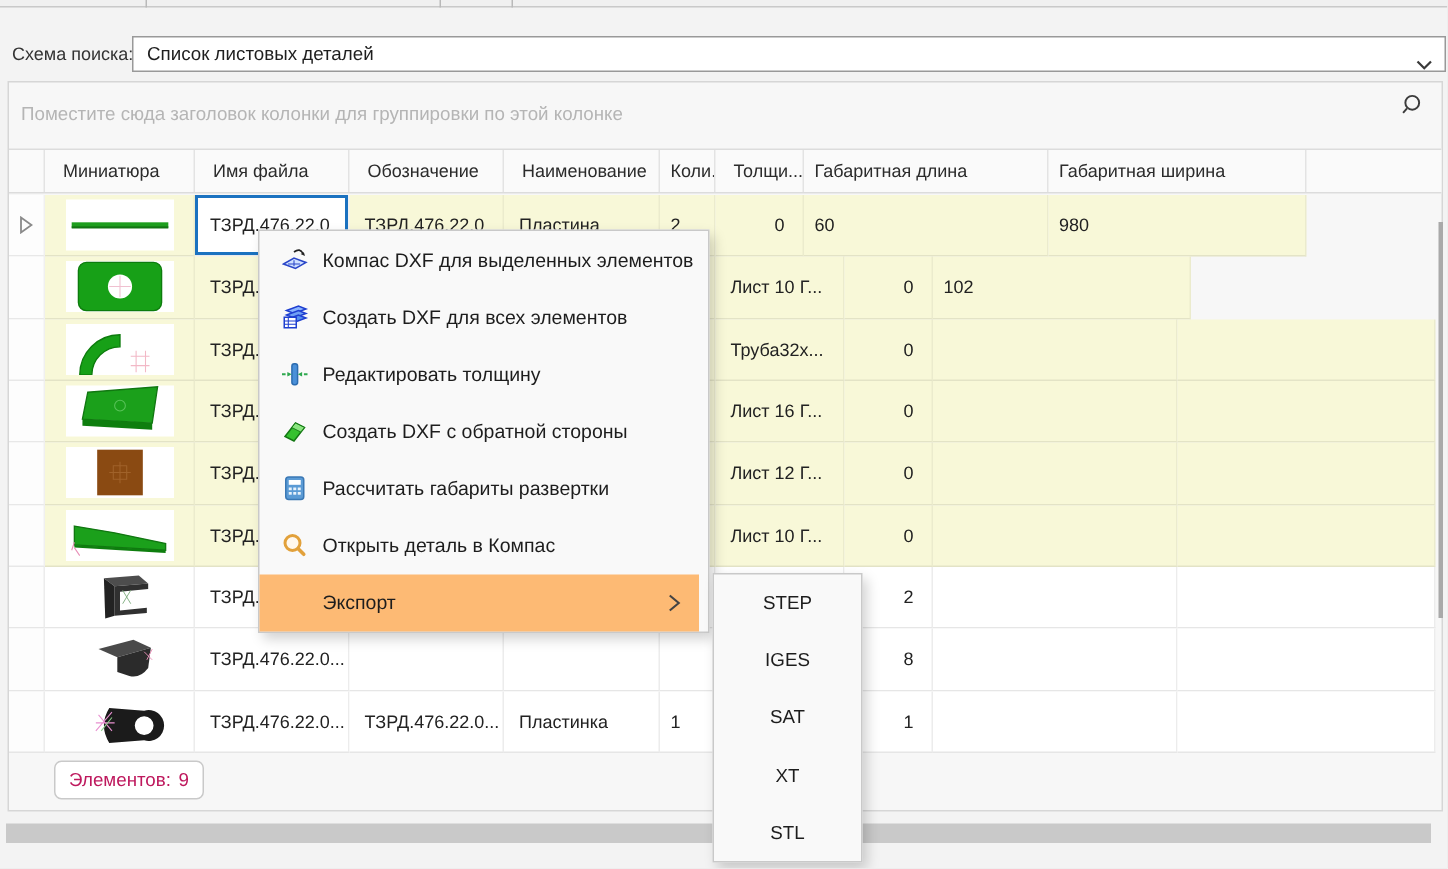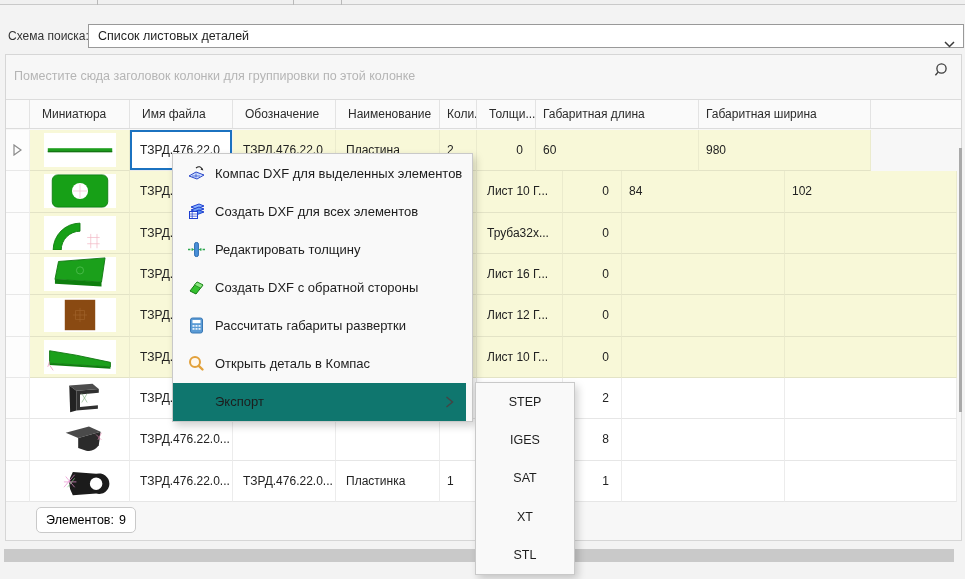--- a/index.html
+++ b/index.html
@@ -34,30 +34,30 @@
   .tcell.c-indicator{background:#fdfdfd !important;justify-content:center;}
   .tcell.c-thumb{justify-content:center;}
   .tcell.c-file,.tcell.c-designation,.tcell.c-name,.tcell.c-material{padding-left:10px;}
   .tcell.c-qty{padding-left:7px;}
   .tcell.c-thickness{justify-content:flex-end;padding-right:12px;}
   .tcell.c-length,.tcell.c-width{padding-left:7px;}
   .tcell.sel{background:#fff !important;box-shadow:inset 0 0 0 2px #1b72c0;}
   .thumb-box{width:72px;height:34px;background:#fff;display:flex;align-items:center;justify-content:center;}
   .trow.white .thumb-box{background:transparent;}
   .footer-badge{position:absolute;left:30px;top:452px;width:100px;height:26px;background:#fff;border:1px solid #c9c9c9;border-radius:5px;
-    display:flex;align-items:center;justify-content:center;gap:5px;font-size:12.5px;color:#000000;}
+    display:flex;align-items:center;justify-content:center;gap:5px;font-size:12.5px;color:#be185d;}
   
   .vthumb{position:absolute;left:959px;top:148px;width:3px;height:264px;background:#a9a9a9;z-index:3;}
   .hthumb{position:absolute;left:4px;top:549px;width:950px;height:13px;background:#c9c9c9;z-index:1;}
   
   .ctx-menu{position:absolute;left:172px;top:153px;width:301px;background:#f9f9f9;border:1px solid #c9c9c9;
     box-shadow:3px 4px 8px rgba(0,0,0,0.18);z-index:10;}
   .menu-item{height:38.1px;display:flex;align-items:center;padding-left:13px;gap:9px;font-size:13px;color:#1d1d1d;}
   .menu-item .mi-icon{width:20px;height:20px;display:flex;align-items:center;justify-content:center;flex:0 0 20px;}
-  .menu-item.hl{background:#0f766e;margin-right:6px;}
+  .menu-item.hl{background:#fdba74;margin-right:6px;}
   .menu-item .mi-chevron{margin-left:auto;margin-right:12px;width:9px;height:12px;}
   
   .sub-menu{position:absolute;left:475px;top:382px;width:100px;background:#f9f9f9;border:1px solid #c9c9c9;
     box-shadow:3px 4px 8px rgba(0,0,0,0.18);z-index:11;}
   .sub-item{height:38.2px;display:flex;align-items:center;justify-content:center;font-size:12.5px;color:#1d1d1d;}
 </style>
 </head>
 <body>
 
 <div class="screen">
@@ -131,21 +131,20 @@
                 <path d="M30,19 h16 M38,11 v16" stroke="#f0c0d0" stroke-width="0.8"></path>
               </svg>
             </div>
           </div>
           <div class="tcell c-file" style="width: 103px;">ТЗРД.476.22.0...</div>
           <div class="tcell c-designation" style="width: 103px;"></div>
           <div class="tcell c-name" style="width: 104px;"></div>
           <div class="tcell c-qty" style="width: 37px;"></div>
           <div class="tcell c-material" style="width: 86px;">Лист 10 Г...</div>
           <div class="tcell c-thickness" style="width: 59px;">0</div>
-          <div class="tcell c-length" style="width: 163px;">84</div>
           <div class="tcell c-width" style="width: 172px;">102</div>
         </div>
         <div class="trow yellow">
           <div class="tcell c-indicator" style="width: 24px;"></div>
           <div class="tcell c-thumb" style="width: 100px;">
             <div class="thumb-box">
               <svg width="72" height="34" viewBox="0 0 76 38">
                 <path d="M8,38 A30,30 0 0 1 38,8 L38,17 A21,21 0 0 0 17,38 Z" fill="#17a017" stroke="#0d7c0d"></path>
                 <path d="M46,24 h14 M46,31 h14 M50,20 v16 M57,20 v16" stroke="#f2b8c6" stroke-width="0.8"></path>
               </svg>

